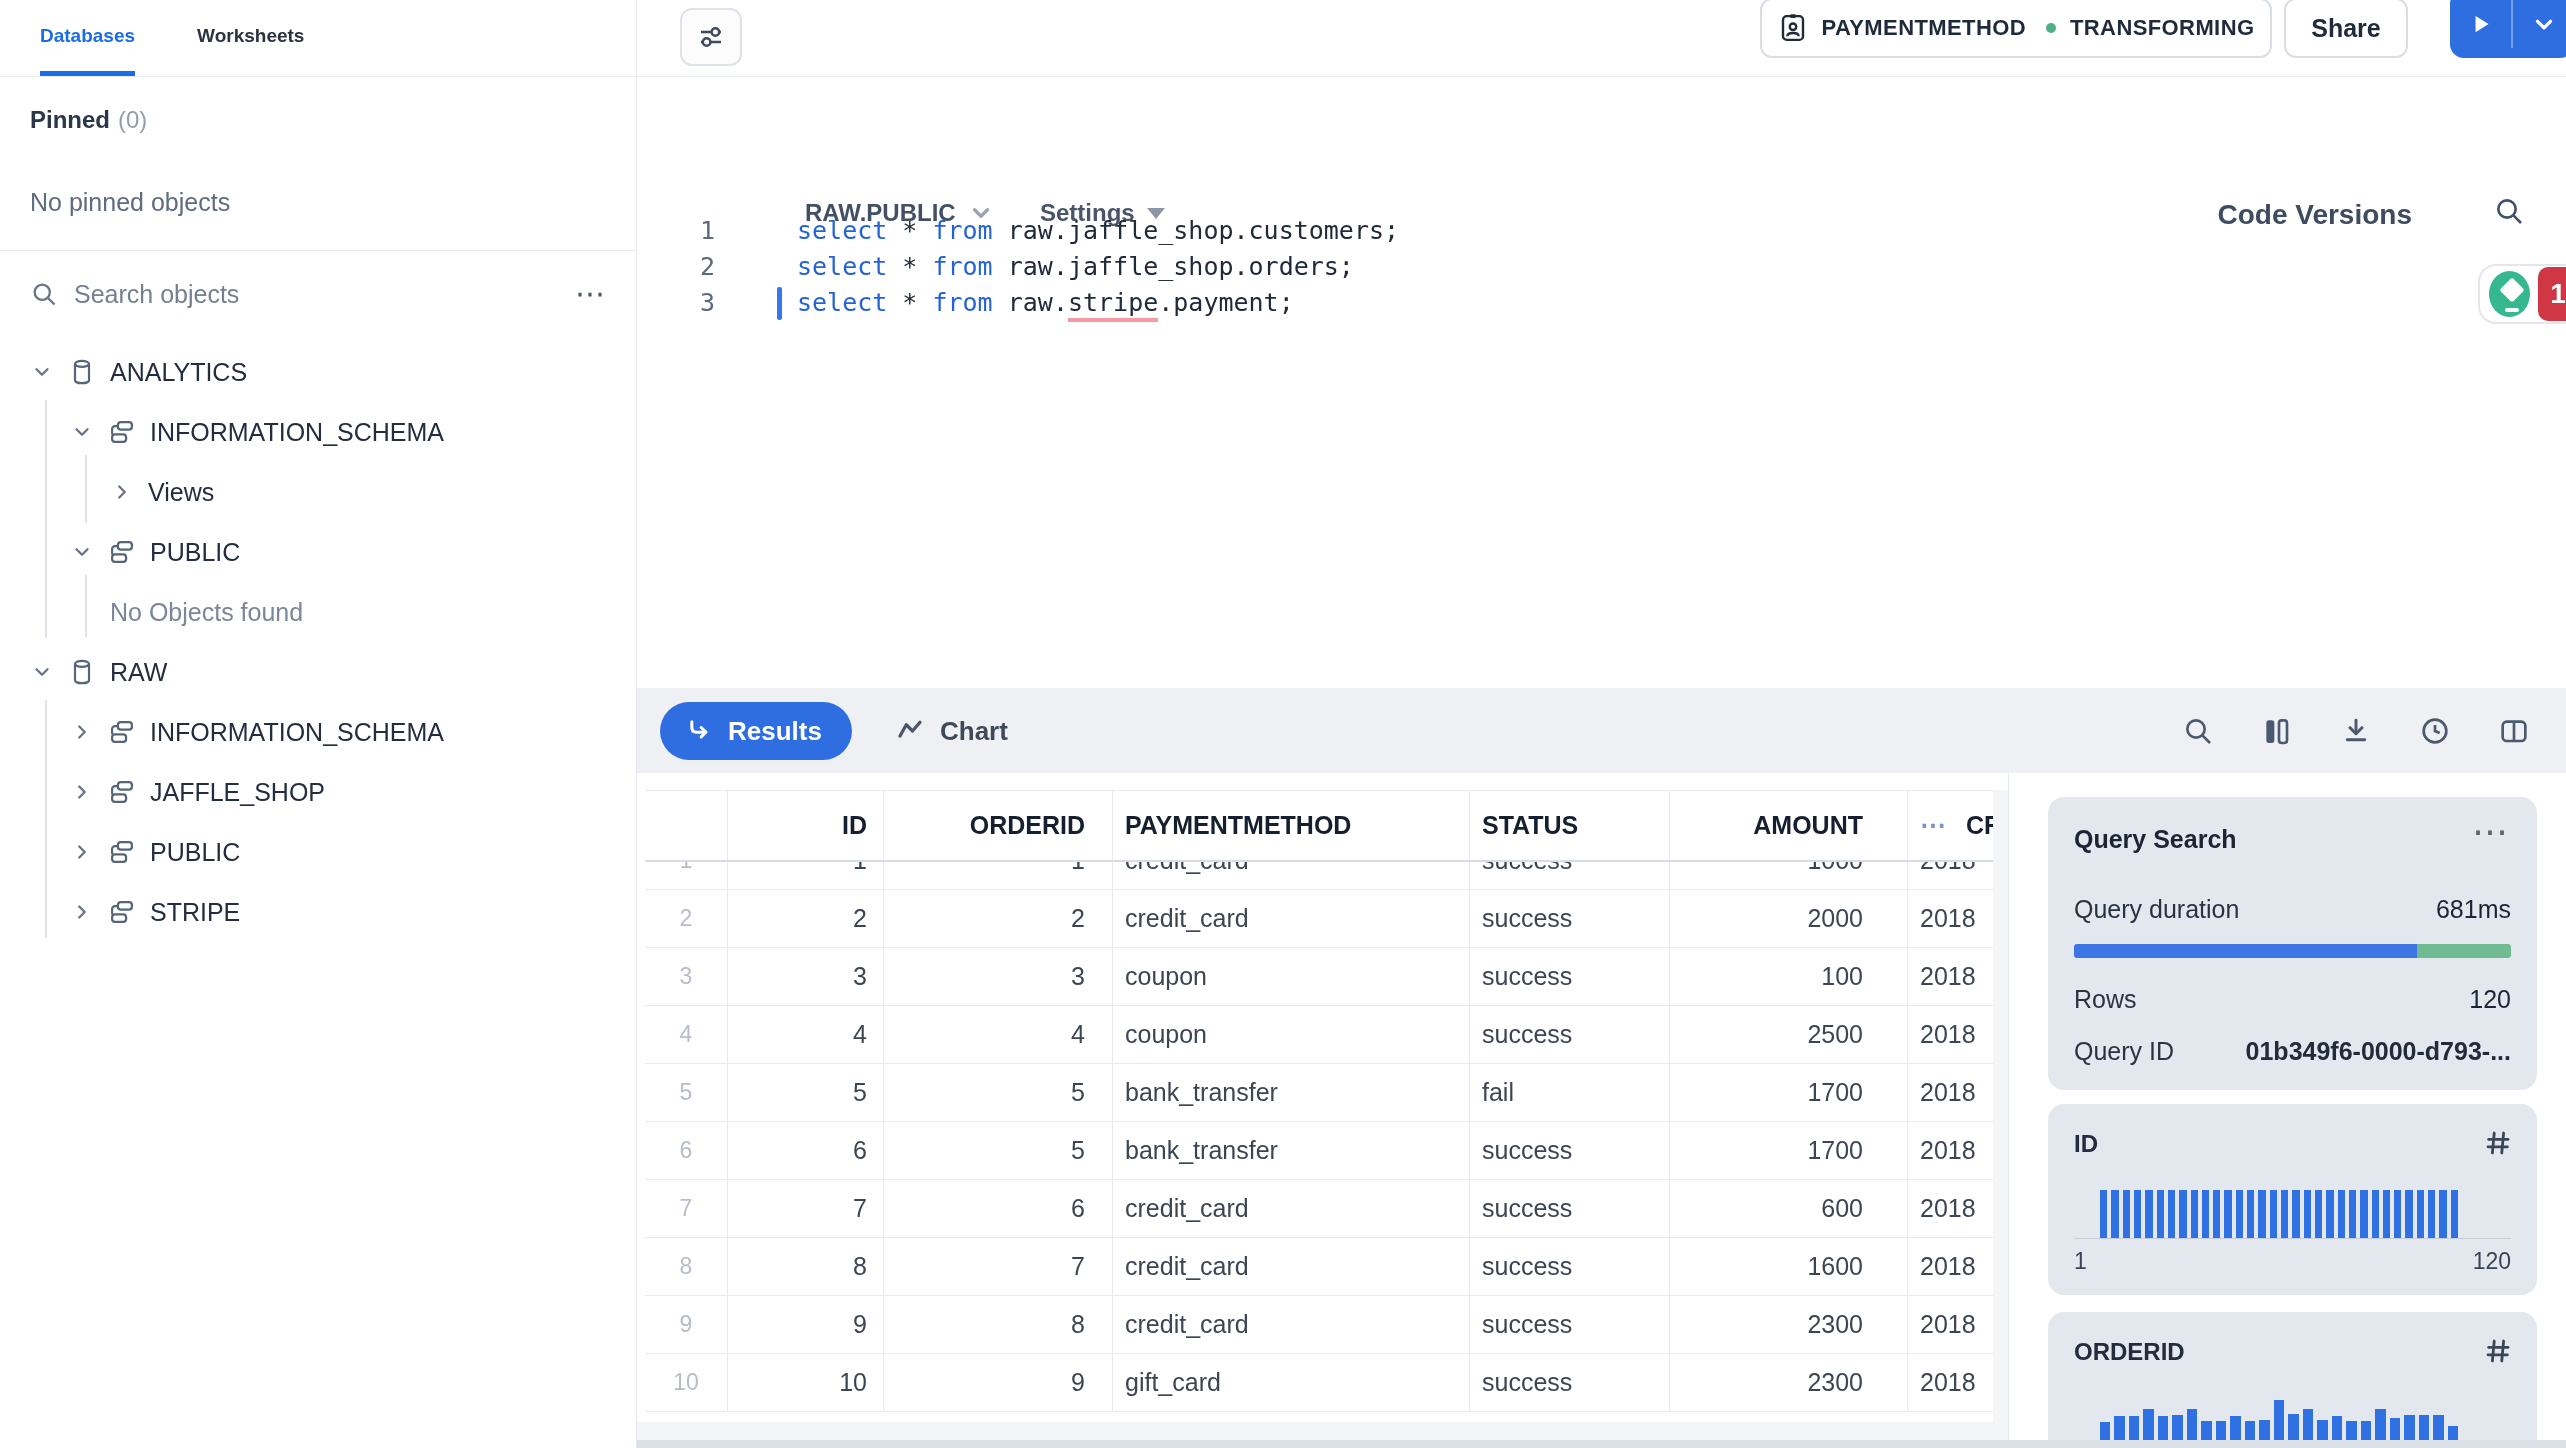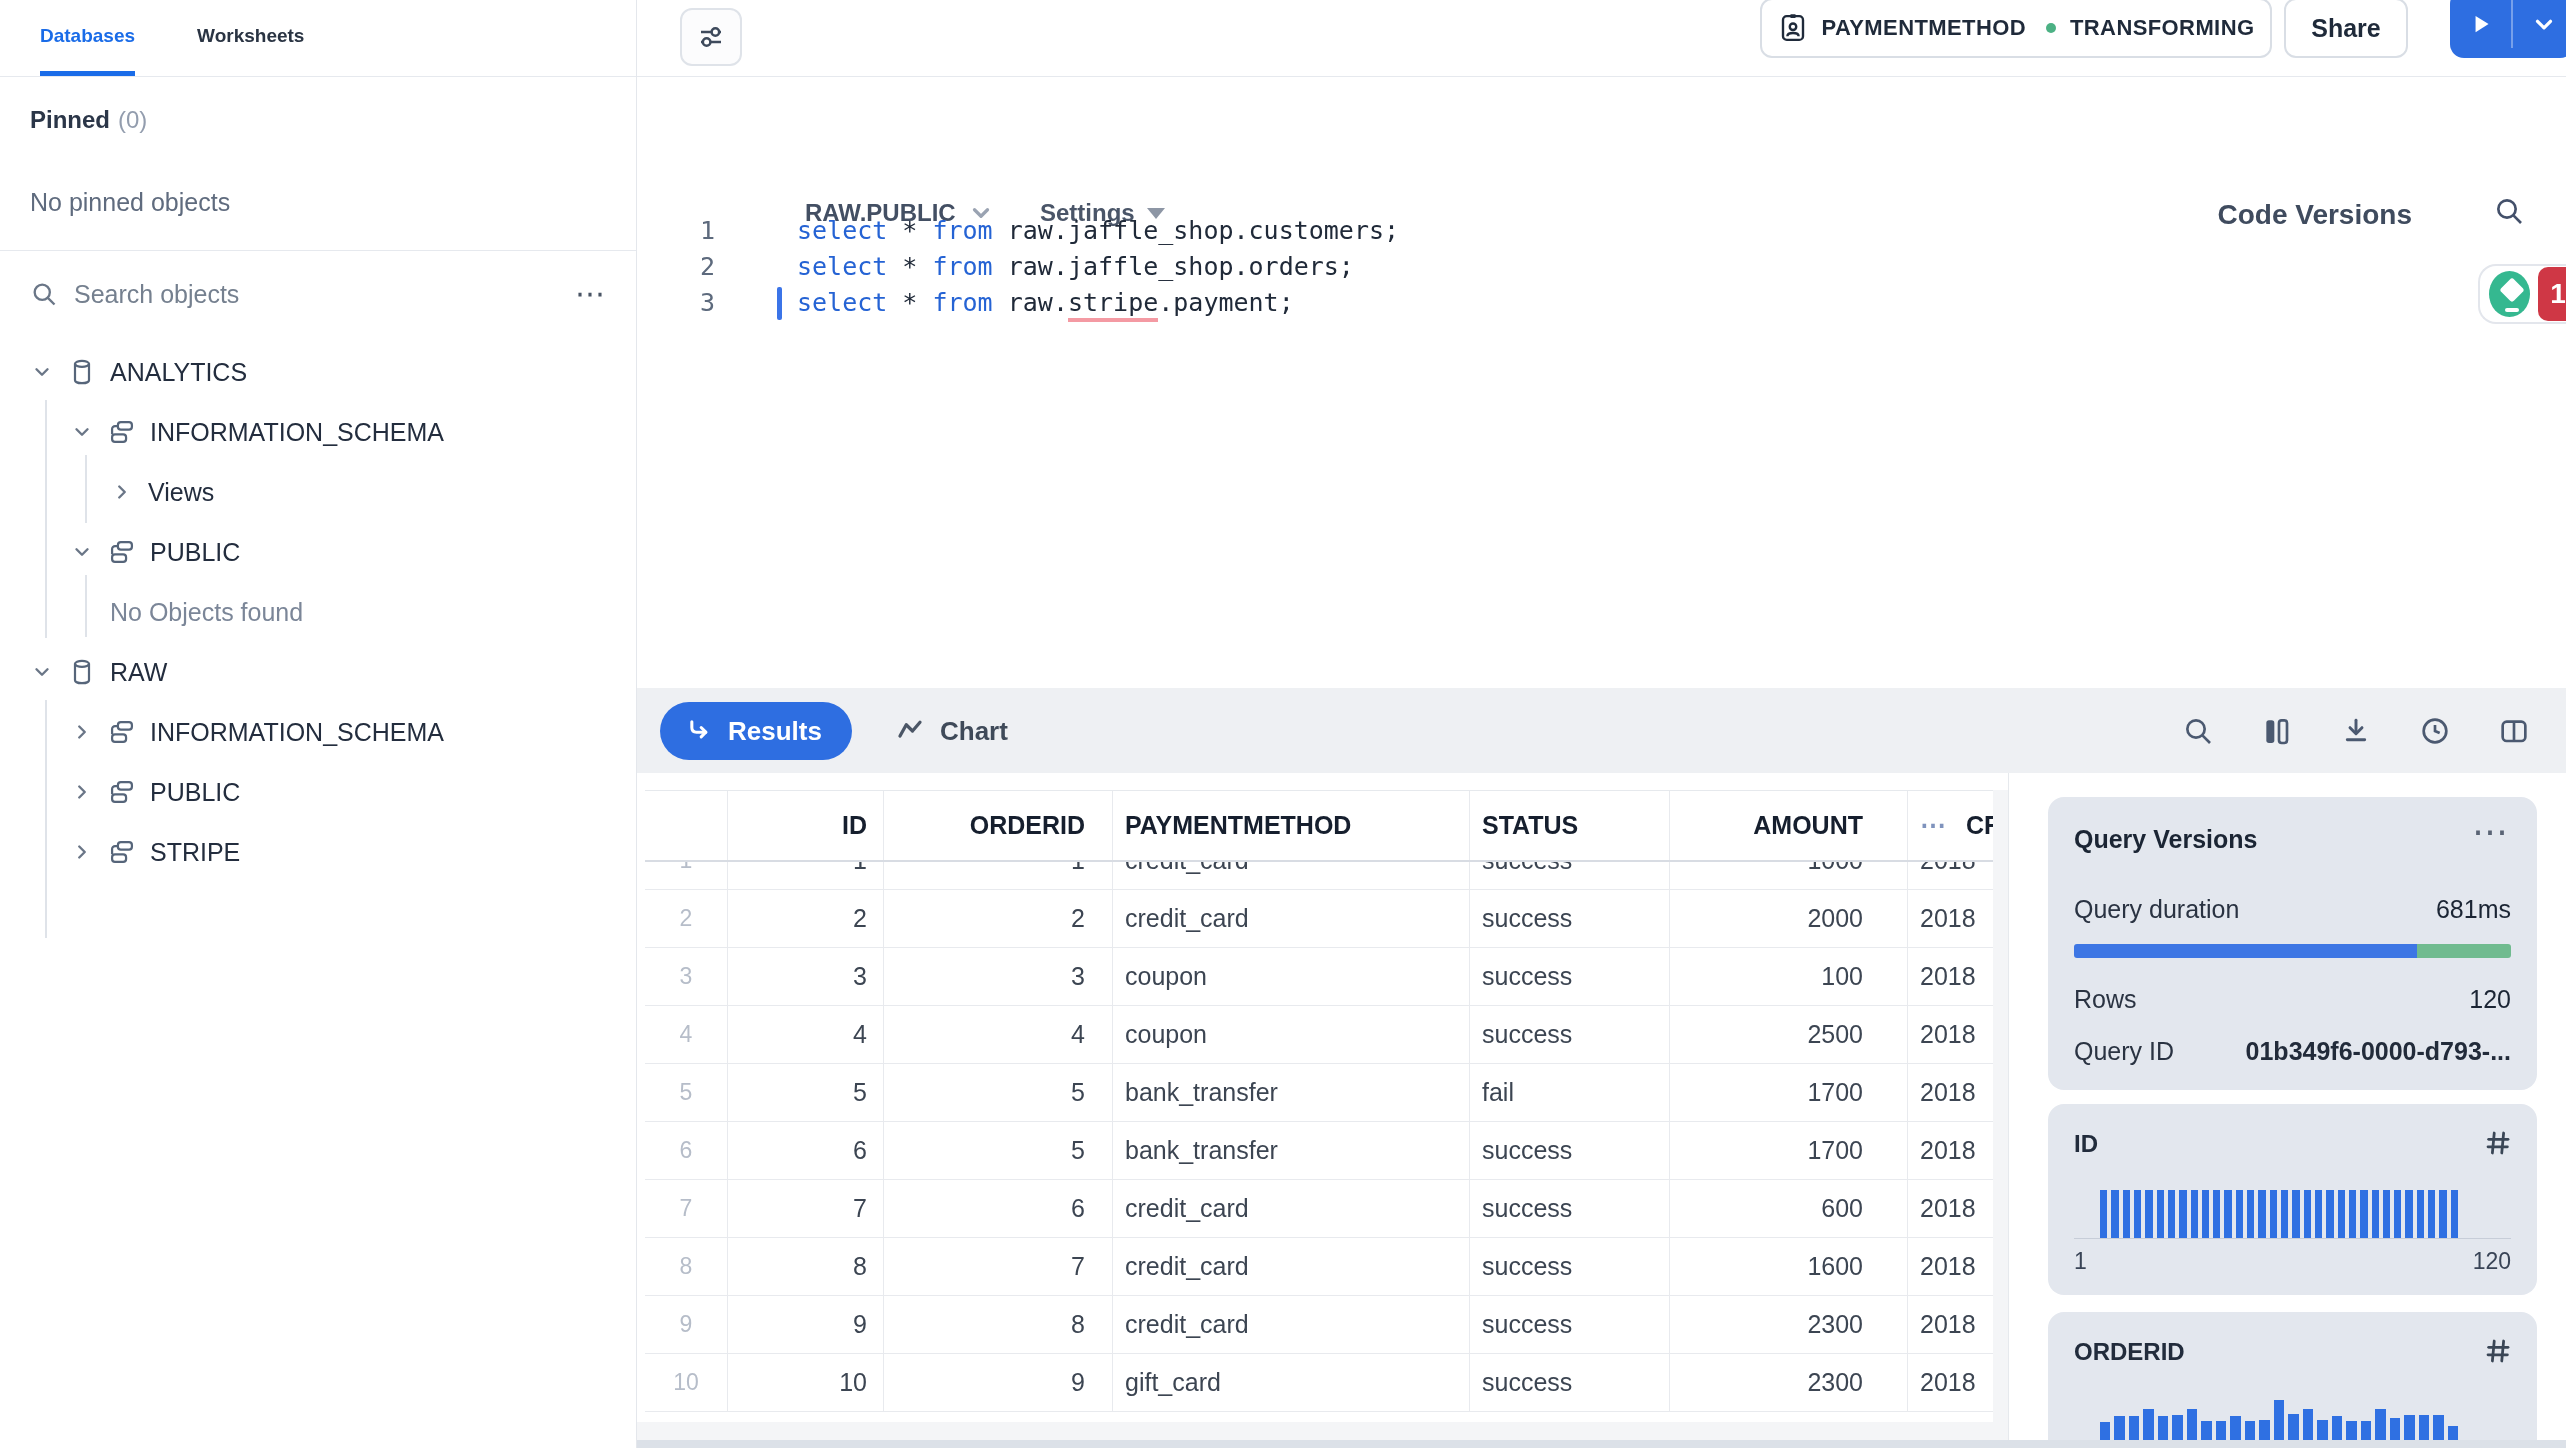--- a/index.html
+++ b/index.html
@@ -210,20 +210,35 @@
               <polyline points="9,6 15,12 9,18"></polyline>
             </svg>
           </span>
           <span class="tr-icon">
             <svg width="28" height="28" viewBox="0 0 24 24" fill="none" stroke="#56657a" stroke-width="1.9">
               <rect x="8.5" y="3.5" width="12" height="6.5" rx="2.5"></rect>
               <rect x="3.5" y="14" width="12" height="6.5" rx="2.5"></rect>
               <path d="M8.5 7 H6 a2.5 2.5 0 0 0-2.5 2.5 V14"></path>
             </svg>
           </span>
+          <span class="tr-label">JAFFLE_SHOP</span>
+        </div>
+        <div class="tree-row" style="padding-left: 70px;">
+          <span class="tr-chev">
+            <svg width="22" height="22" viewBox="0 0 24 24" fill="none" stroke="#6a7687" stroke-width="2.6" stroke-linecap="round" stroke-linejoin="round">
+              <polyline points="9,6 15,12 9,18"></polyline>
+            </svg>
+          </span>
+          <span class="tr-icon">
+            <svg width="28" height="28" viewBox="0 0 24 24" fill="none" stroke="#56657a" stroke-width="1.9">
+              <rect x="8.5" y="3.5" width="12" height="6.5" rx="2.5"></rect>
+              <rect x="3.5" y="14" width="12" height="6.5" rx="2.5"></rect>
+              <path d="M8.5 7 H6 a2.5 2.5 0 0 0-2.5 2.5 V14"></path>
+            </svg>
+          </span>
           <span class="tr-label">PUBLIC</span>
         </div>
         <div class="tree-row" style="padding-left: 70px;">
           <span class="tr-chev">
             <svg width="22" height="22" viewBox="0 0 24 24" fill="none" stroke="#6a7687" stroke-width="2.6" stroke-linecap="round" stroke-linejoin="round">
               <polyline points="9,6 15,12 9,18"></polyline>
             </svg>
           </span>
           <span class="tr-icon">
             <svg width="28" height="28" viewBox="0 0 24 24" fill="none" stroke="#56657a" stroke-width="1.9">
@@ -480,21 +495,21 @@
           <div class="t-cell al-left" style="width: 220px; padding-left: 12px; padding-right: 0px;">2018</div>
         </div>
         <div class="row-partial"></div>
       </div>
     <div class="below-table"></div>
     <div class="side-strip"></div>
     <div class="v-div"></div>
     <div class="h-scrollbar"></div>
 
     <div class="card" style="top:109px;height:293px;">
-      <div class="card-title">Query Versions</div>
+      <div class="card-title">Query Search</div>
       <div class="card-menu">⋯</div>
       <div class="qd-row" style="top:98px;">
         <span>Query duration</span>
         <span class="qd-val">681ms</span>
       </div>
       <div class="qd-bar" id="duration-bar">
           <div style="width:78.5%;background:#3d76e4;"></div>
           <div style="width:21.5%;background:#70bb8f;"></div>
         </div>
       <div class="qd-row" style="top:188px;">

